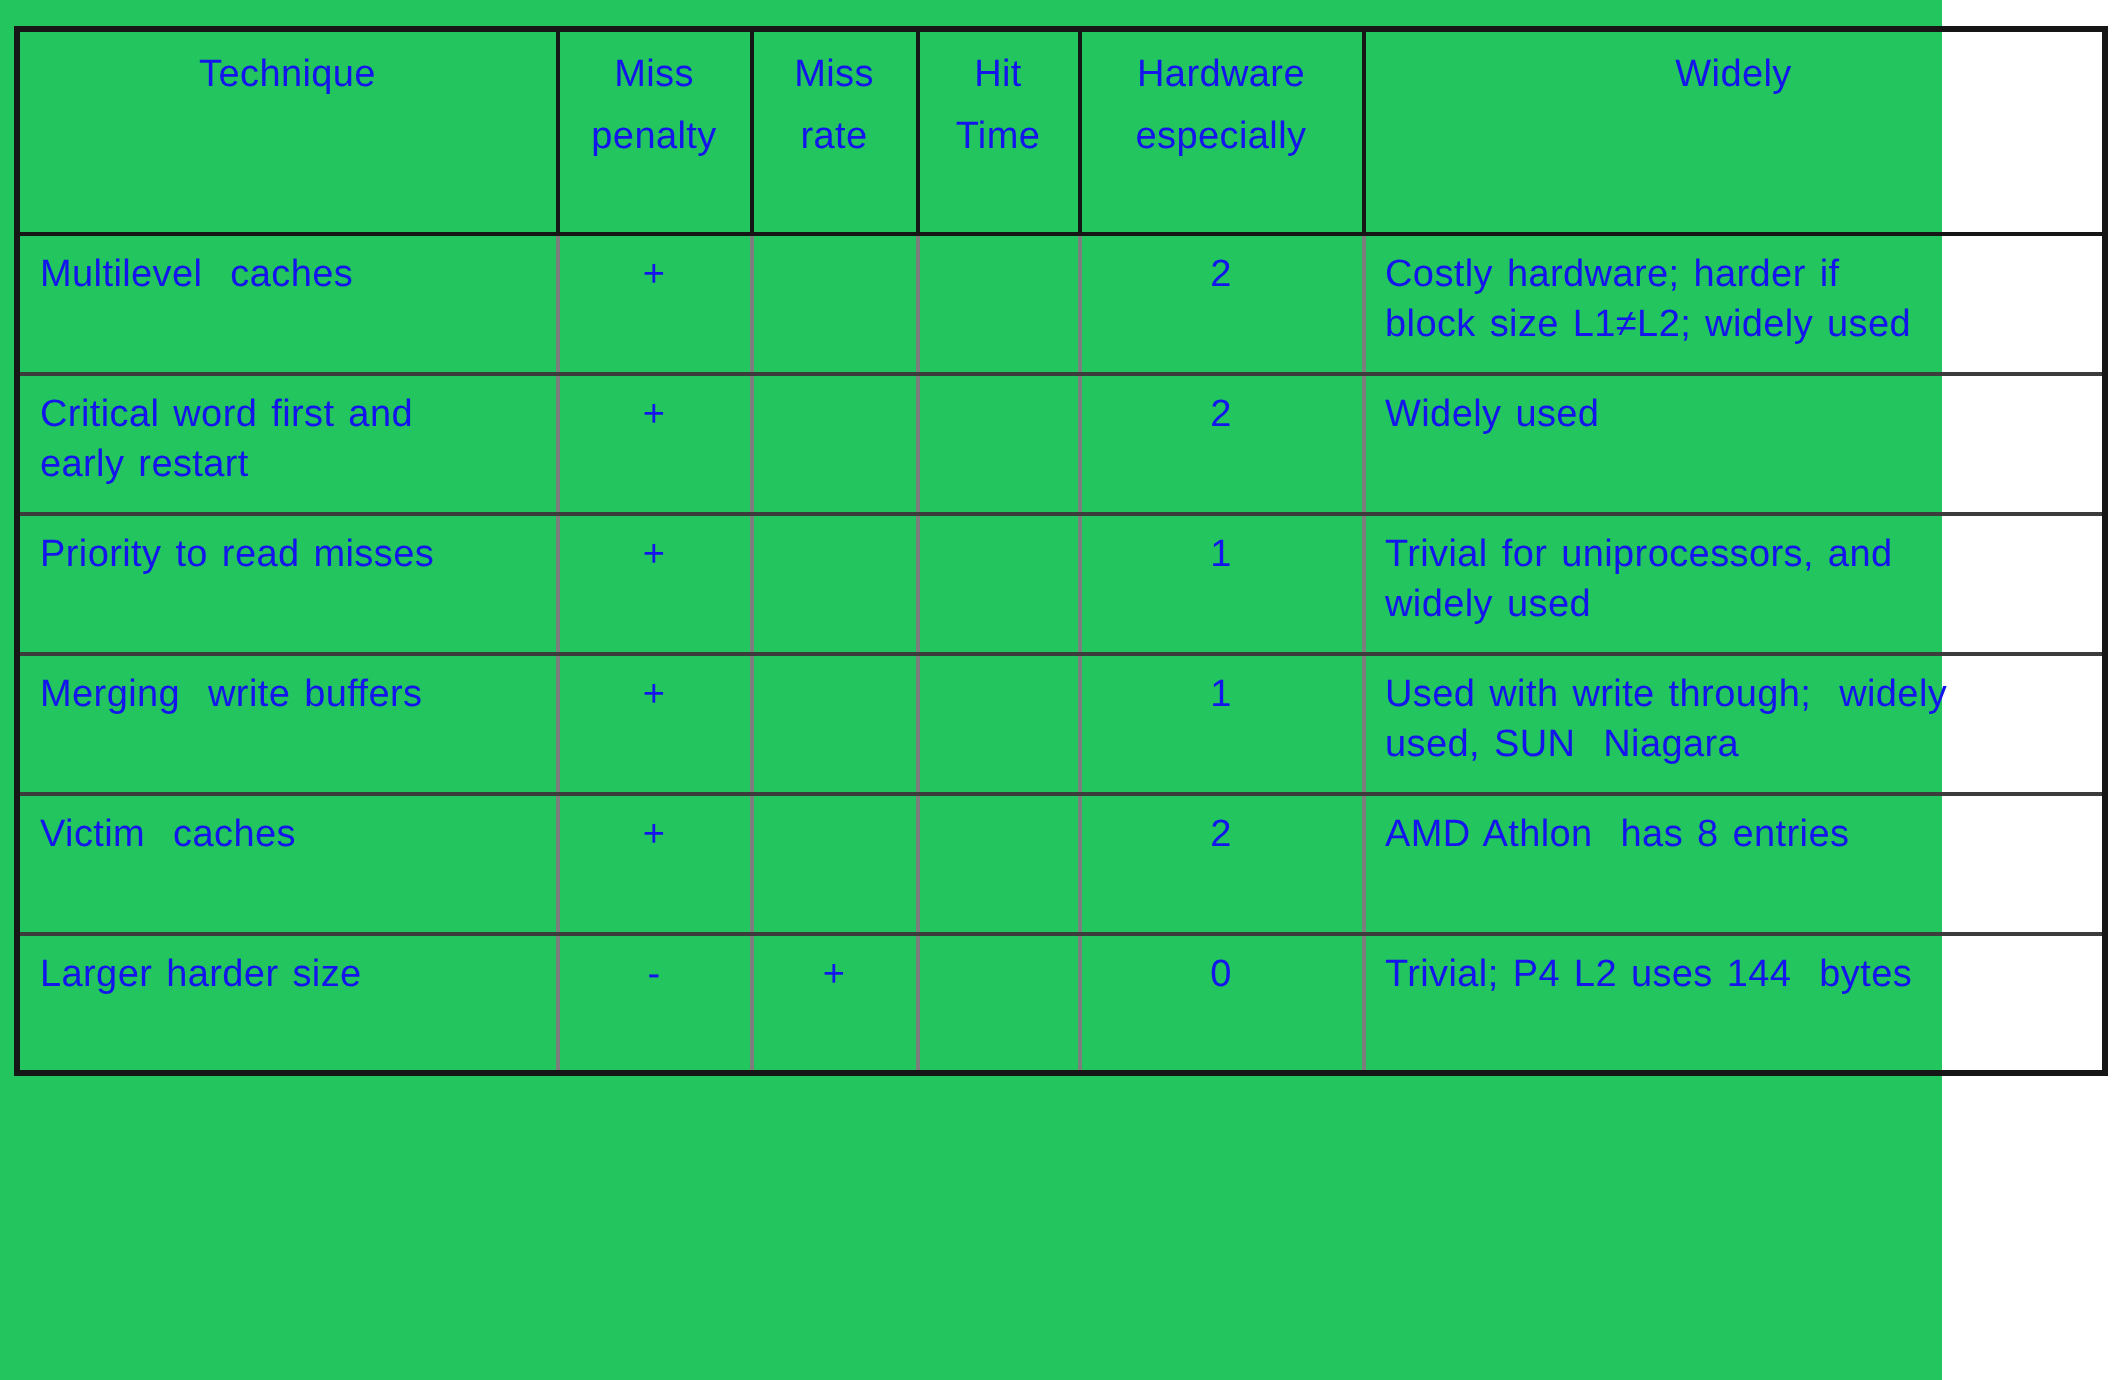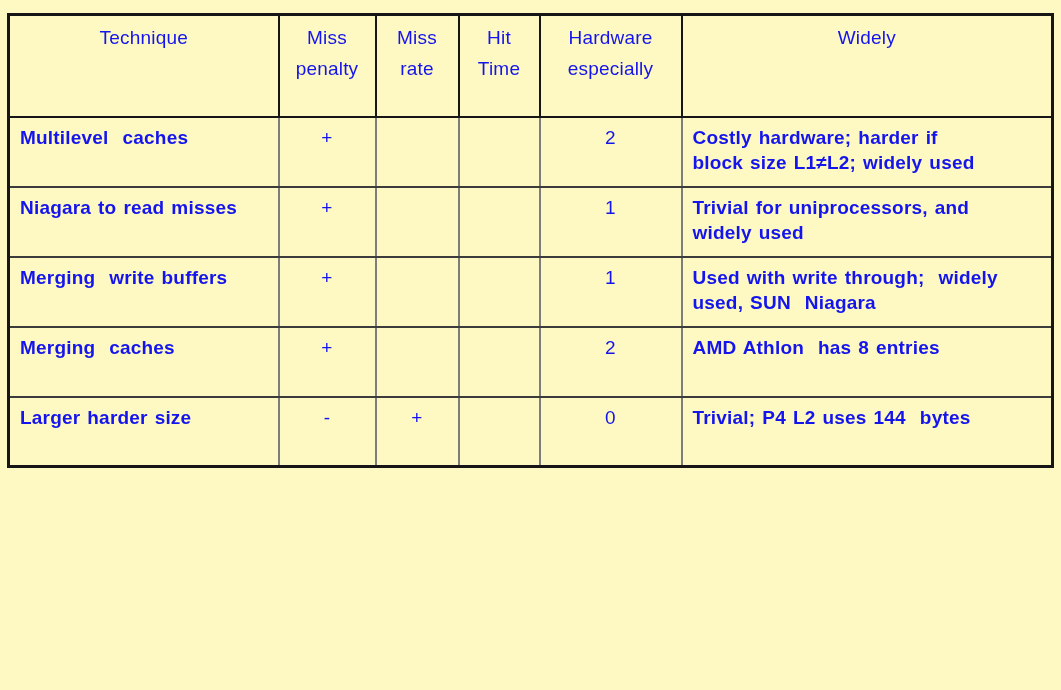--- a/index.html
+++ b/index.html
@@ -6,23 +6,23 @@
     margin: 0;
     padding: 0;
     background: #ffffff;
     width: 1061px;
     height: 690px;
     overflow: hidden;
     font-family: "Liberation Sans", "DejaVu Sans", sans-serif;
   }
   .slide {
     position: relative;
-    width: 1061px;
+    width: 971px;
     height: 690px;
-    background: #fef9c3;
+    background: #22c55e;
   }
   table.opt-table {
     position: absolute;
     left: 7px;
     top: 13px;
     width: 1044px;
     border-collapse: collapse;
     table-layout: fixed;
     color: #1414ec;
     font-size: 19px;
@@ -53,21 +53,20 @@
     padding: 6px 4px 0 4px;
     line-height: 31px;
   }
   .opt-table td {
     padding: 7px 6px 0 6px;
     line-height: 25px;
   }
   .opt-table td.cell-left {
     text-align: left;
     padding-left: 10px;
-    font-weight: bold;
   }
   .opt-table td.cell-center {
     text-align: center;
   }
 </style>
 </head>
 <body>
 
 <div class="slide">
   <table class="opt-table">
@@ -97,39 +96,48 @@
       <tr>
         <td class="cell-left">Multilevel  caches</td>
         <td class="cell-center">+</td>
         <td class="cell-center"></td>
         <td class="cell-center"></td>
         <td class="cell-center">2</td>
         <td class="cell-left">Costly hardware; harder if
 block size L1≠L2; widely used</td>
       </tr>
       <tr>
-        <td class="cell-left">Niagara to read misses</td>
+        <td class="cell-left">Critical word first and
+early restart</td>
+        <td class="cell-center">+</td>
+        <td class="cell-center"></td>
+        <td class="cell-center"></td>
+        <td class="cell-center">2</td>
+        <td class="cell-left">Widely used</td>
+      </tr>
+      <tr>
+        <td class="cell-left">Priority to read misses</td>
         <td class="cell-center">+</td>
         <td class="cell-center"></td>
         <td class="cell-center"></td>
         <td class="cell-center">1</td>
         <td class="cell-left">Trivial for uniprocessors, and
 widely used</td>
       </tr>
       <tr>
         <td class="cell-left">Merging  write buffers</td>
         <td class="cell-center">+</td>
         <td class="cell-center"></td>
         <td class="cell-center"></td>
         <td class="cell-center">1</td>
         <td class="cell-left">Used with write through;  widely
 used, SUN  Niagara</td>
       </tr>
       <tr>
-        <td class="cell-left">Merging  caches</td>
+        <td class="cell-left">Victim  caches</td>
         <td class="cell-center">+</td>
         <td class="cell-center"></td>
         <td class="cell-center"></td>
         <td class="cell-center">2</td>
         <td class="cell-left">AMD Athlon  has 8 entries</td>
       </tr>
       <tr>
         <td class="cell-left">Larger harder size</td>
         <td class="cell-center">-</td>
         <td class="cell-center">+</td>

